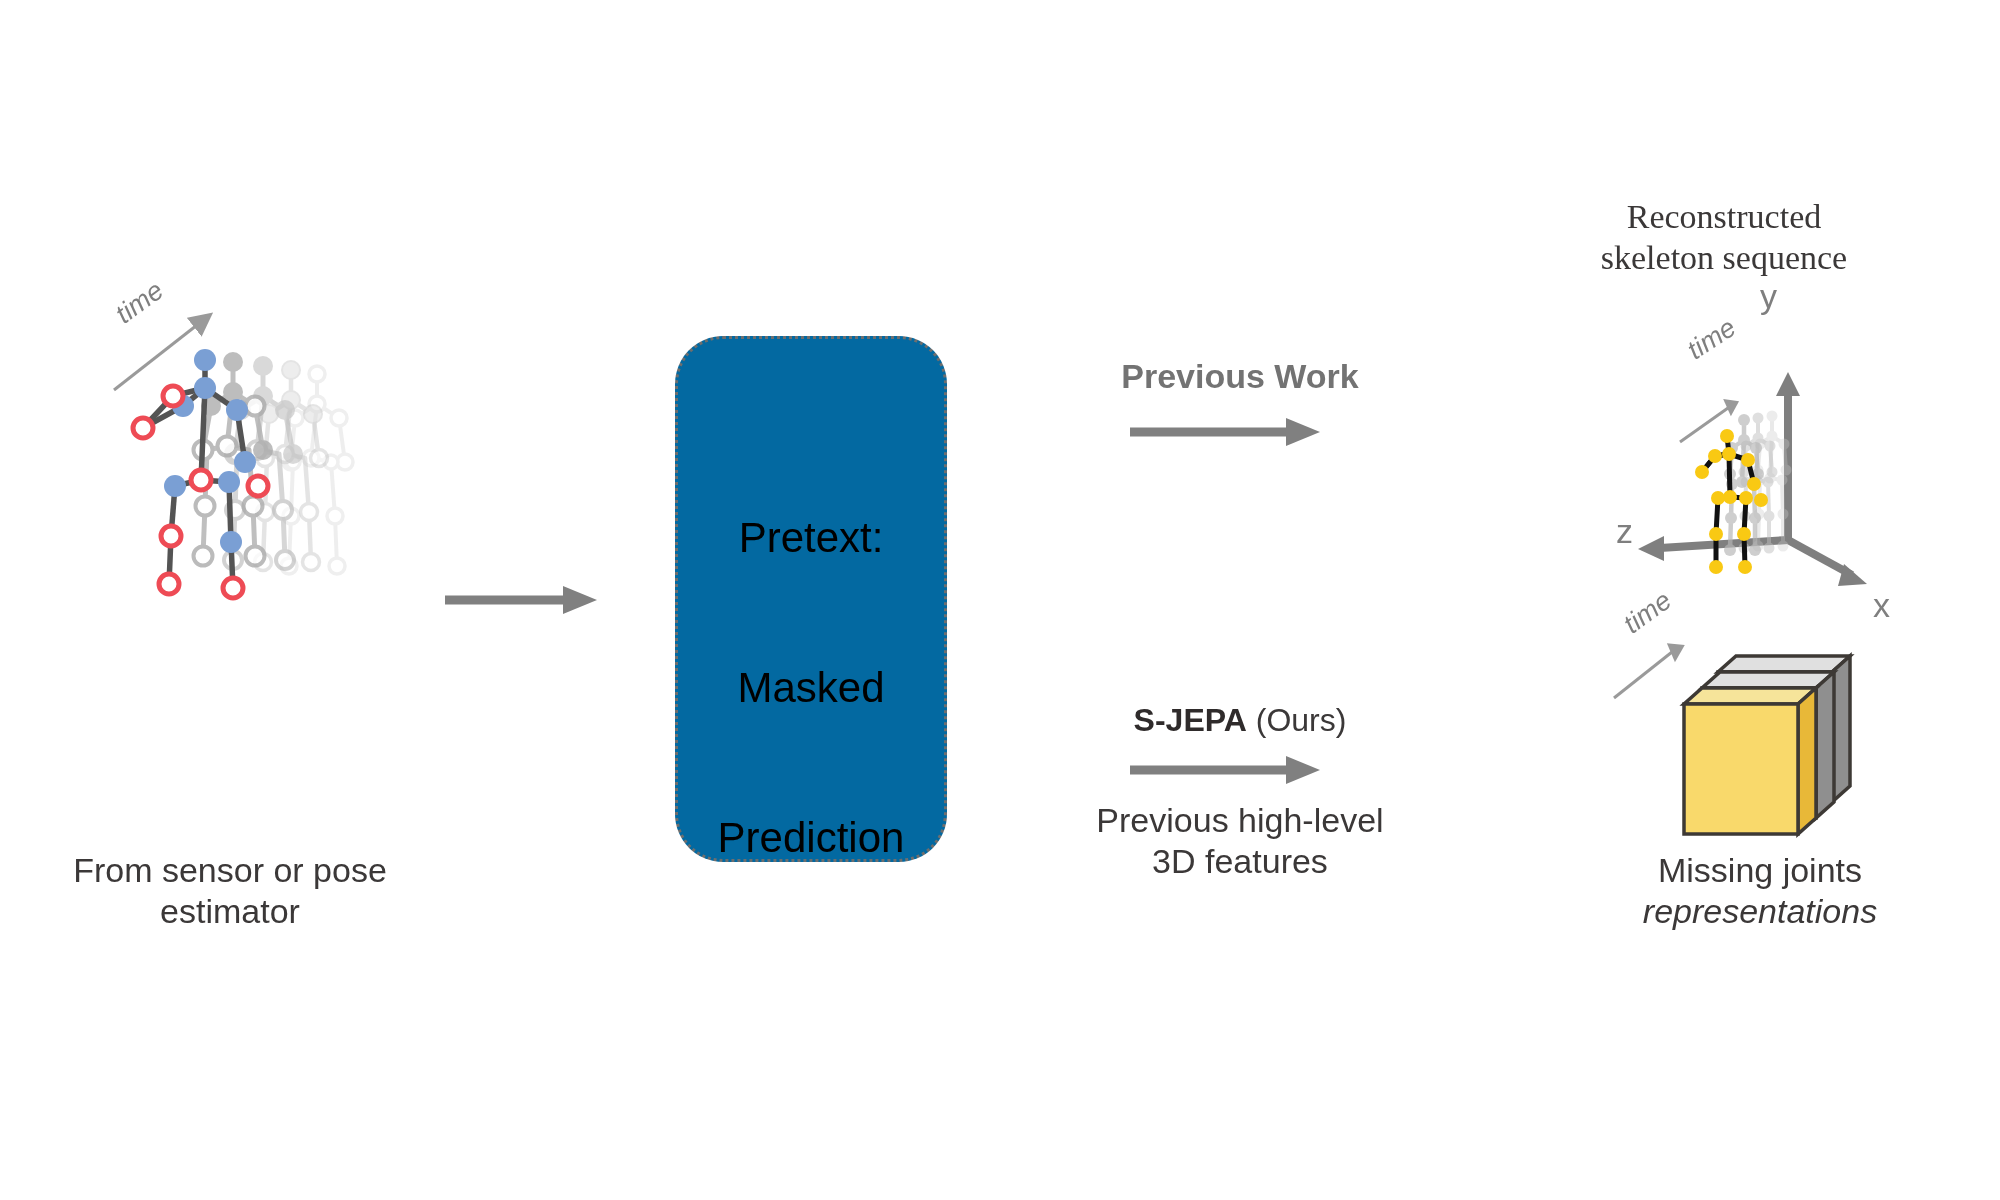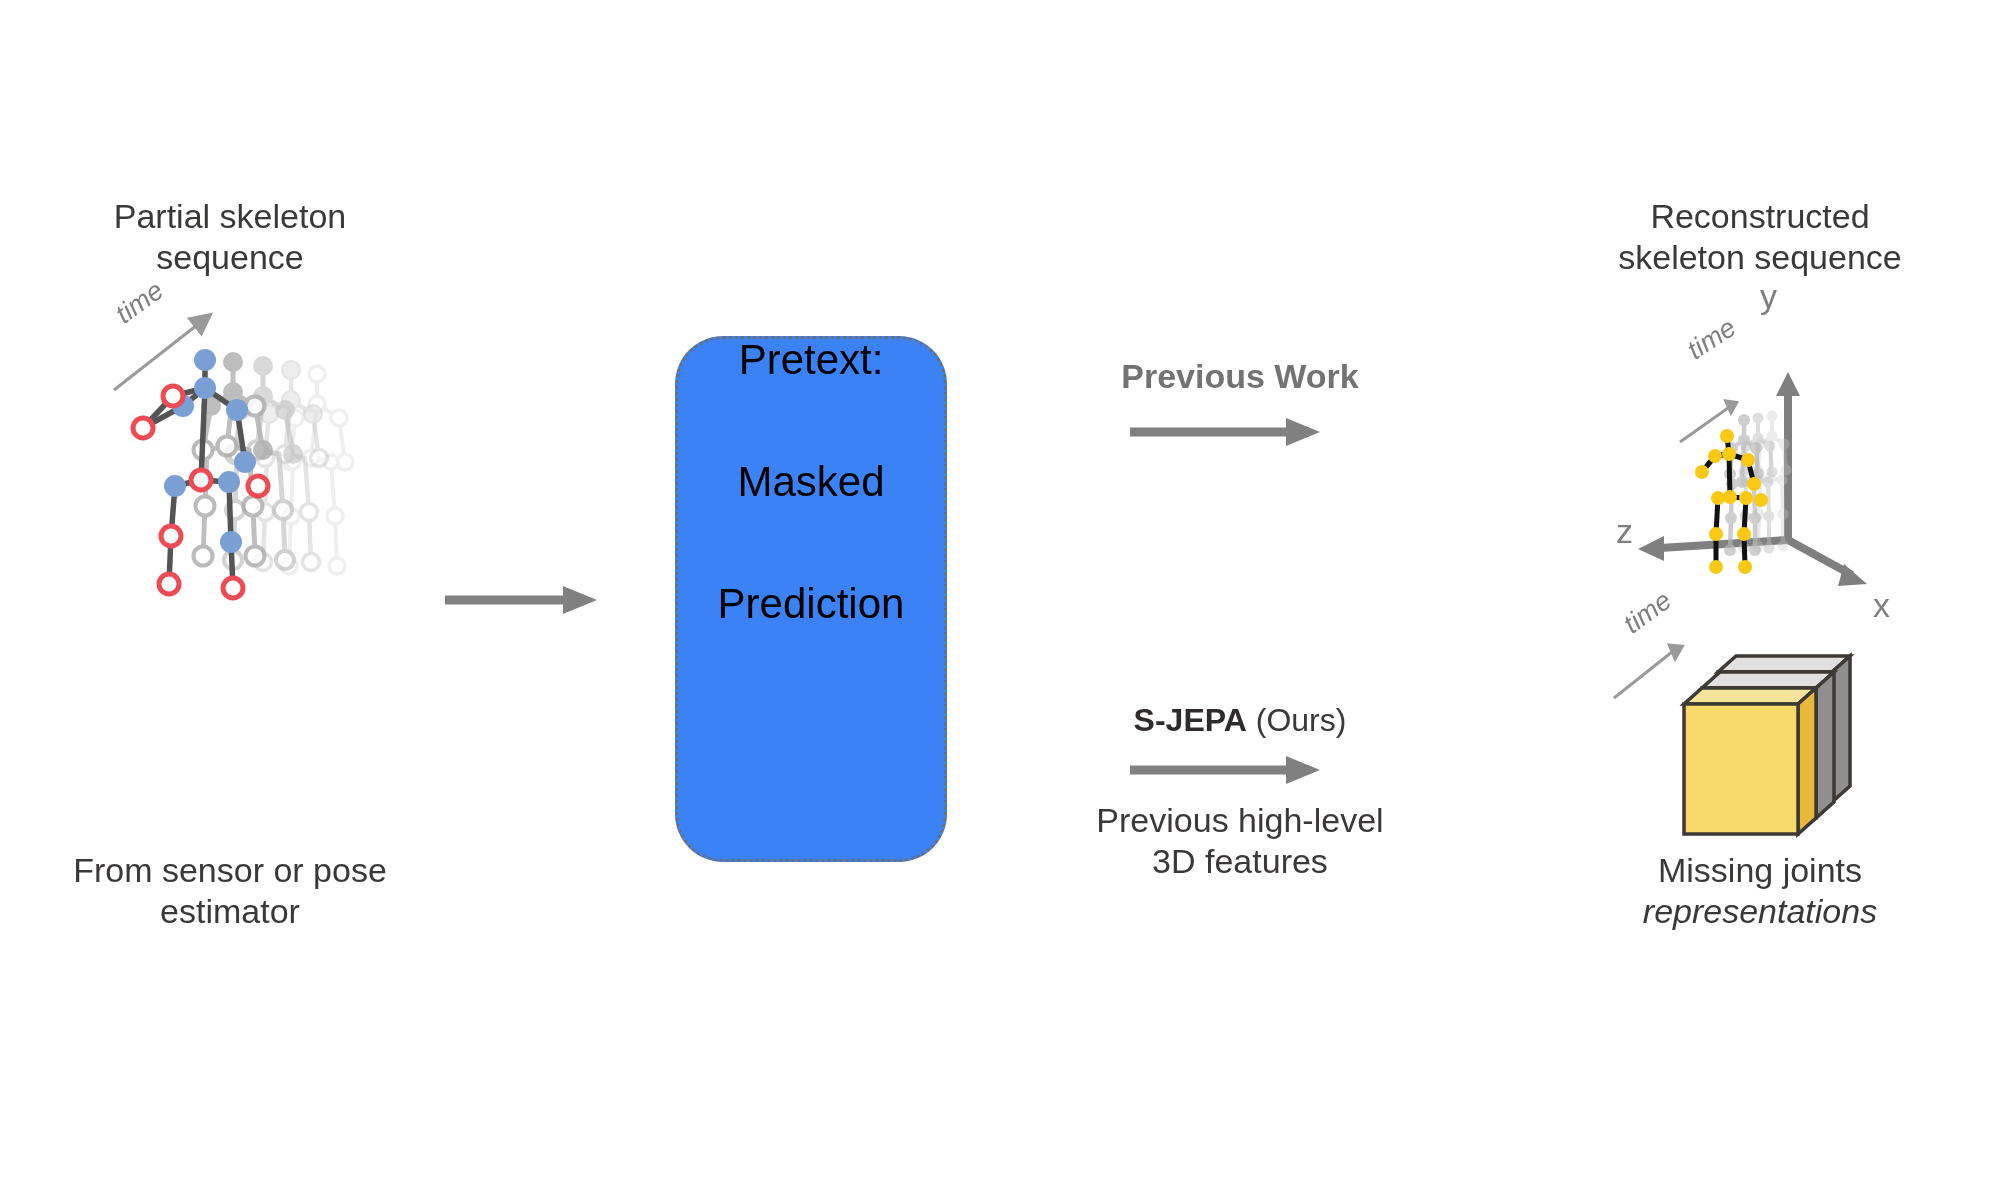--- a/index.html
+++ b/index.html
@@ -54,51 +54,47 @@
   }
 
   .italic { font-style: italic; margin-top: 12px; }
 
   
   #pretext-box {
     left: 675px;
     top: 336px;
     width: 272px;
     height: 526px;
-    background: #3b82f6;
+    background: #0369a1;
     border: 3px dotted #6e6e6e;
     border-radius: 48px;
     box-sizing: border-box;
     display: flex;
     flex-direction: column;
     align-items: center;
-    justify-content: flex-start;
-    gap: 80px;
+    justify-content: flex-end;
+    gap: 108px;
   }
 
   
   svg { display: block; overflow: visible; }
 
   .time-label {
     color: #7f7f7f;
     font-size: 27px;
     font-style: italic;
     font-weight: 400;
     white-space: nowrap;
   }
 </style>
 </head>
 <body>
 
 <div id="canvas">
 
-  <div class="abs caption" style="left:40px; top:196px; width:380px;">
-    <span>Partial</span><span> skeleton</span><br>
-    <span>sequence</span>
-  </div>
 
   <div class="abs" style="left:106px; top:300px;">
     <svg width="130" height="100" viewBox="0 0 130 100">
       <defs>
         <marker id="mkTimeL" markerWidth="8" markerHeight="8" refX="5" refY="4" orient="auto">
           <path d="M0,0 L8,4 L0,8 z" fill="#9a9a9a"></path>
         </marker>
       </defs>
       <line x1="8" y1="90" x2="100" y2="18" stroke="#9a9a9a" stroke-width="3" marker-end="url(#mkTimeL)"></line>
     </svg>
@@ -285,21 +281,21 @@
       <line x1="0" y1="22" x2="160" y2="22" stroke="#808080" stroke-width="9"></line>
       <path d="M156,8 L190,22 L156,36 z" fill="#808080"></path>
     </svg>
   </div>
 
   <div class="abs caption" style="left:1030px; top:800px; width:420px;">
     <span>Previous high-level</span><br>
     <span>3D features</span>
   </div>
 
-  <div class="abs caption" style="left:1560px; top:196px; width:400px;">
+  <div class="abs caption" style="left:1524px; top:196px; width:400px;font-family:Liberation Serif, serif;">
     <span>Reconstructed</span><br>
     <span>skeleton sequence</span>
   </div>
 
   <div class="abs" style="left:1620px; top:350px;">
     <svg width="290" height="260" viewBox="0 0 290 260">
 
       <g>
         <line x1="168" y1="190" x2="168" y2="42" stroke="#7f7f7f" stroke-width="8"></line>
         <path d="M156,46 L168,22 L180,46 z" fill="#7f7f7f"></path>

